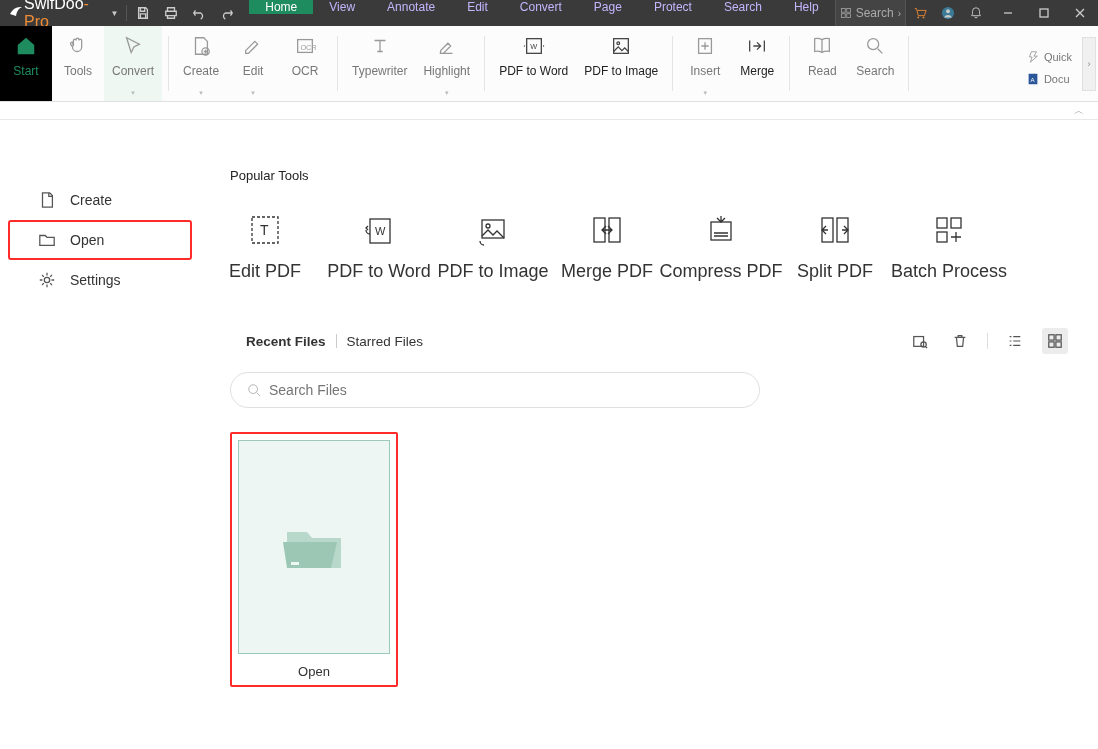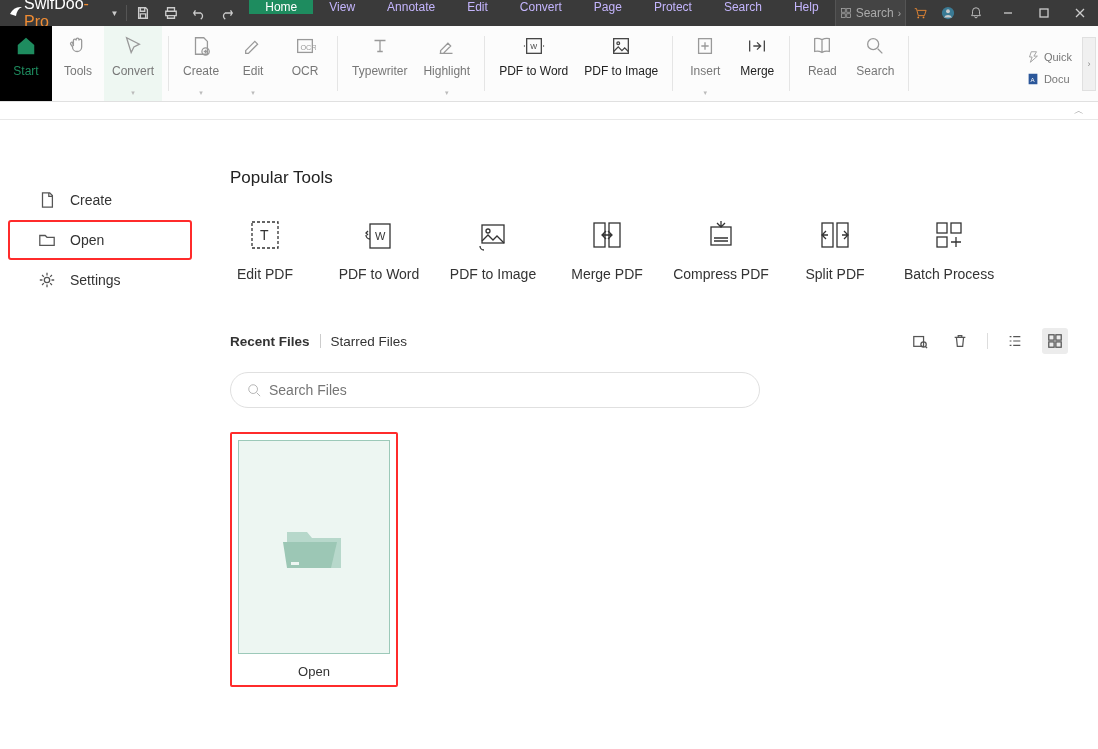--- a/index.html
+++ b/index.html
@@ -53,29 +53,29 @@
   .collapse-bar span { font-size: 10px; color: #888; cursor: pointer; }
 
   
   .main { display: flex; height: calc(749px - 26px - 76px - 18px); background: #fff; }
   .sidebar { width: 200px; padding-top: 60px; }
   .sb-item { display: flex; align-items: center; height: 40px; padding-left: 28px; font-size: 14px; color: #333; cursor: pointer; border: 2px solid transparent; border-radius: 3px; margin: 0 8px; }
   .sb-item svg { width: 18px; height: 18px; stroke: #555; fill: none; stroke-width: 1.4; margin-right: 14px; }
   .sb-item.highlight { border: 2.5px solid #ff2b2b; }
 
   .content { flex: 1; padding: 48px 30px 0 30px; overflow: hidden; }
-  .section-title { font-size: 17px; color: #222; margin-bottom: 30px; }
+  .section-title { font-size: 13px; color: #222; margin-bottom: 30px; }
   .tool-grid { display: flex; gap: 44px; margin-bottom: 46px; }
   .tool { width: 70px; display: flex; flex-direction: column; align-items: center; cursor: pointer; }
   .tool svg { width: 34px; height: 34px; stroke: #333; fill: none; stroke-width: 1.3; }
-  .tool-label { font-size: 14px; color: #333; margin-top: 14px; white-space: nowrap; }
+  .tool-label { font-size: 18px; color: #333; margin-top: 14px; white-space: nowrap; }
 
   .files-header { display: flex; align-items: center; margin-bottom: 18px; }
   .fh-tab { font-size: 13.5px; color: #333; cursor: pointer; }
-  .fh-tab.bold { font-weight: 600; }
+  .fh-tab.bold { font-weight: 600; margin-left: 16px; }
   .fh-sep { width: 1px; height: 14px; background: #ccc; margin: 0 10px; }
   .fh-right { margin-left: auto; display: flex; align-items: center; gap: 14px; }
   .fh-icon { width: 26px; height: 26px; display: flex; align-items: center; justify-content: center; cursor: pointer; border-radius: 3px; }
   .fh-icon.active { background: #ececec; }
   .fh-icon svg { width: 16px; height: 16px; stroke: #555; fill: none; stroke-width: 1.4; }
   .fh-vsep { width: 1px; height: 16px; background: #ddd; }
 
   .search-files { width: 530px; height: 36px; border: 1px solid #e0e0e0; border-radius: 18px; display: flex; align-items: center; padding: 0 16px; margin-bottom: 24px; }
   .search-files svg { width: 14px; height: 14px; stroke: #aaa; fill: none; margin-right: 8px; }
   .search-files input { border: none; outline: none; font-size: 14px; color: #555; flex: 1; background: transparent; }

